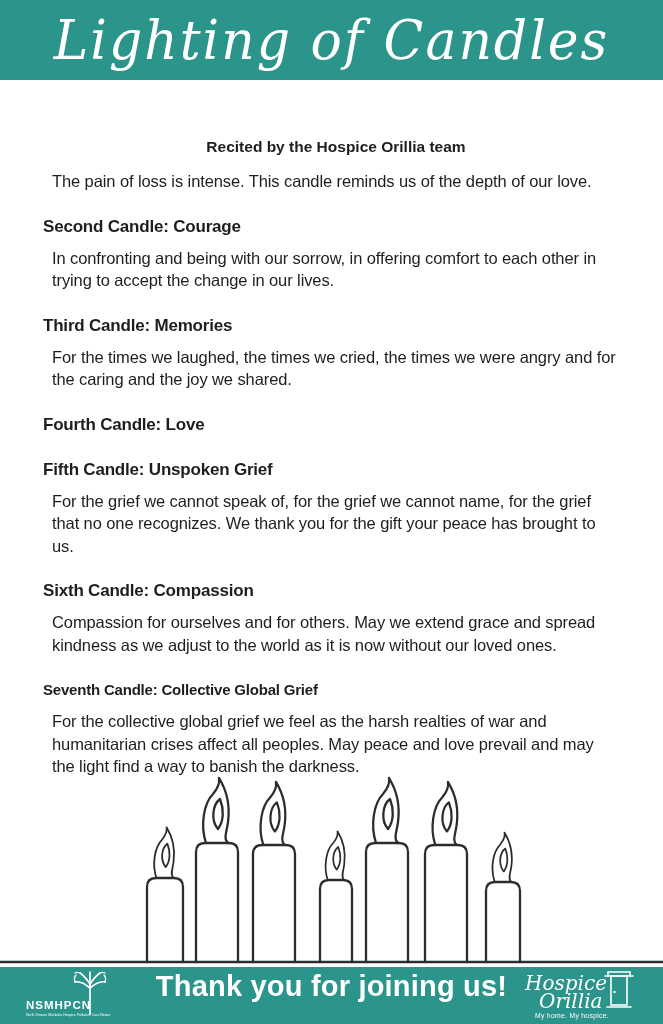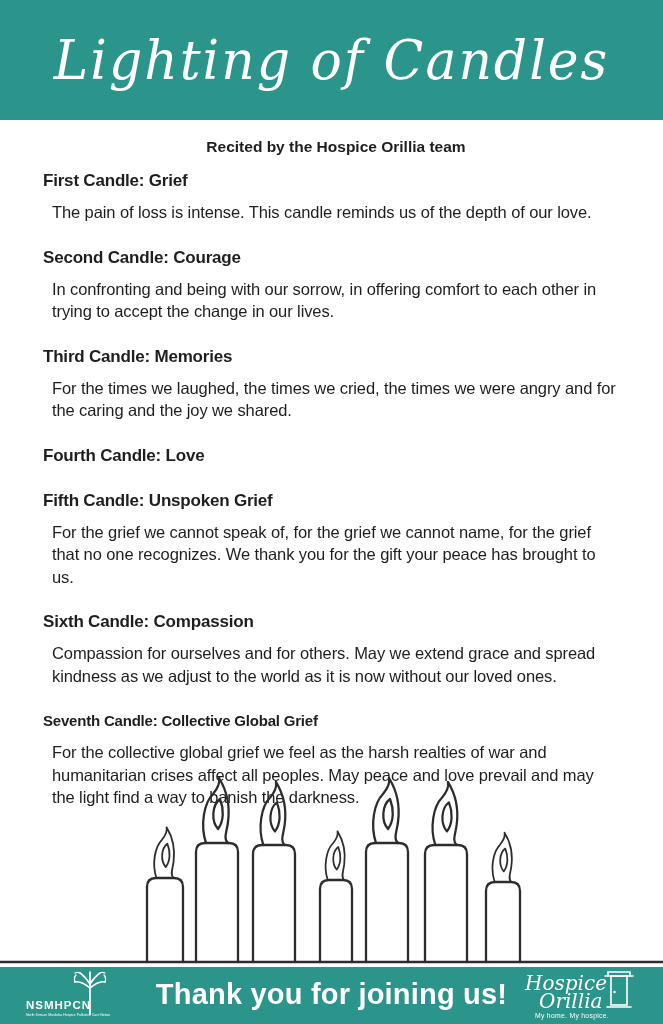--- a/index.html
+++ b/index.html
@@ -8,21 +8,21 @@
     position: relative;
     width: 663px; height: 1024px;
     margin: 0 auto;
     background: #ffffff;
     font-family: "Liberation Sans", sans-serif;
     color: #1e1e1e;
     overflow: hidden;
   }
   
   .header {
-    position: absolute; top:0; left:0; right:0; height:120px;
+    position: absolute; top:0; left:0; right:0; height:80px;
     background: #2b948b;
     display:flex; align-items:center; justify-content:center;
   }
   .header .title {
     color:#ffffff;
     font-family:"DejaVu Serif", serif;
     font-style: italic;
     font-weight: 400;
     font-size: 52px;
     letter-spacing: 2px;
@@ -57,21 +57,21 @@
   
   .candles-art {
     position:absolute; top:762px; left:0; width:663px; height:206px;
   }
   
   .footer {
     position:absolute; left:0; right:0; bottom:0; height:57px;
     background:#2b948b;
   }
   .footer-msg {
-    position:absolute; left:50%; top:11px; transform:translateX(-50%);
+    position:absolute; left:50%; top:3px; transform:translateX(-50%);
     color:#ffffff; font-size:29px; font-weight:700; letter-spacing:0.2px;
     white-space:nowrap;
   }
   
   .nsm-logo { position:absolute; left:26px; top:3px; width:88px; height:52px; color:#fff; }
   .nsm-tree { position:absolute; left:44px; top:0px; }
   .nsm-acronym {
     position:absolute; left:0; top:29px; width:72px;
     font-size:11.5px; font-weight:700; letter-spacing:1px;
     color:#fff; white-space:nowrap;
@@ -97,21 +97,20 @@
 <div class="page">
 
   <div class="header">
     <div class="title">Lighting of Candles</div>
   </div>
 
   <div class="content">
     <div class="recited">Recited by the Hospice Orillia team</div>
 
     <div class="candle-section">
-      <h2>First Candle: Grief</h2>
       <p>The pain of loss is intense. This candle reminds us of the depth of our love.</p>
     </div>
 
     <div class="candle-section">
       <h2>Second Candle: Courage</h2>
       <p>In confronting and being with our sorrow, in offering comfort to each other in trying to accept the change in our lives.</p>
     </div>
 
     <div class="candle-section">
       <h2>Third Candle: Memories</h2>

